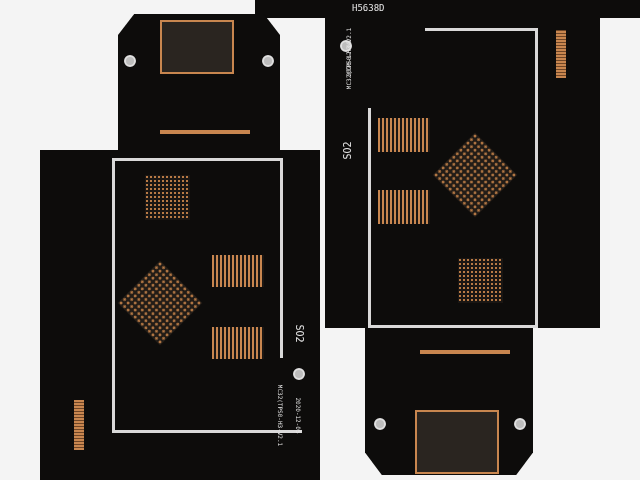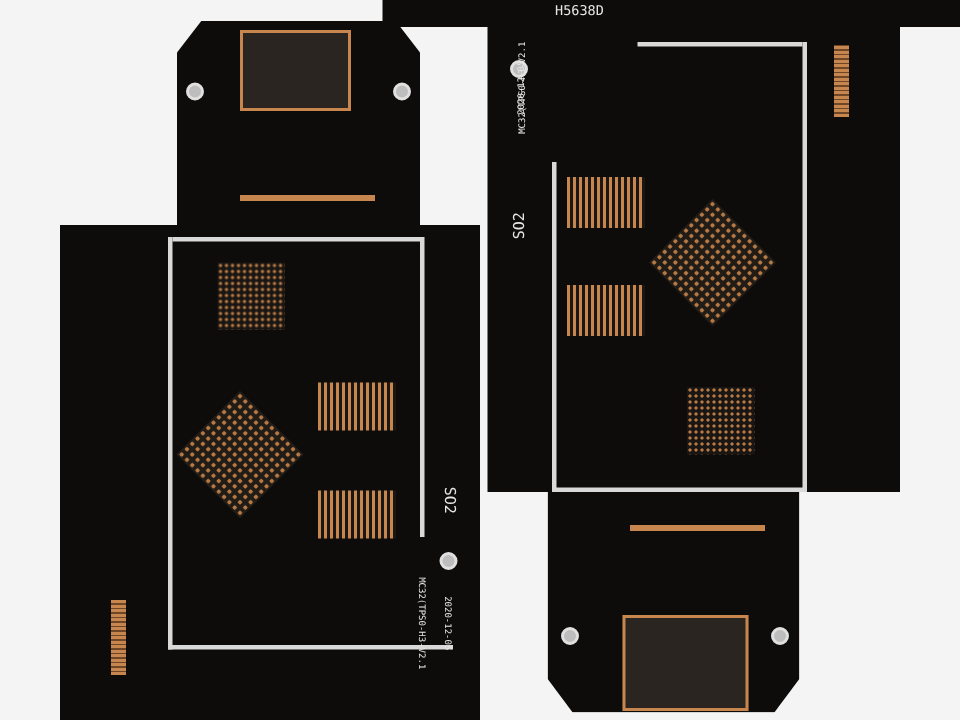--- a/index.html
+++ b/index.html
@@ -16,21 +16,21 @@
   .soc{position:absolute;transform:rotate(45deg);background:
       radial-gradient(circle,#b87a45 35%,transparent 42%) 0 0/5px 5px,#221c17;}
   .conn{position:absolute;background:repeating-linear-gradient(0deg,#c8864f 0 2px,#6e4526 2px 3px);}
 </style>
 </head>
 <body>
 
 <div class="scene">
 
   <div class="board" style="left:255px;top:0;width:385px;height:18px;"></div>
-  <div class="silk" style="left:370px;top:3px;font-size:9px;text-align:center;">H5638D</div>
+  <div class="silk" style="left:352px;top:3px;font-size:9px;text-align:center;">H5638D</div>
 
   <div class="board" style="left:40px;top:150px;width:280px;height:325px;"></div>
   <div class="board" style="left:118px;top:14px;width:162px;height:140px;clip-path:polygon(10% 0,90% 0,100% 15%,100% 100%,0 100%,0 15%);"></div>
   <div class="board" style="left:40px;top:465px;width:280px;height:15px;"></div>
 
   <div class="trace" style="left:115px;top:158px;width:165px;height:3px;"></div>
   <div class="trace" style="left:112px;top:158px;width:3px;height:275px;"></div>
   <div class="trace" style="left:112px;top:430px;width:190px;height:3px;"></div>
   <div class="trace" style="left:280px;top:158px;width:3px;height:200px;"></div>
 

